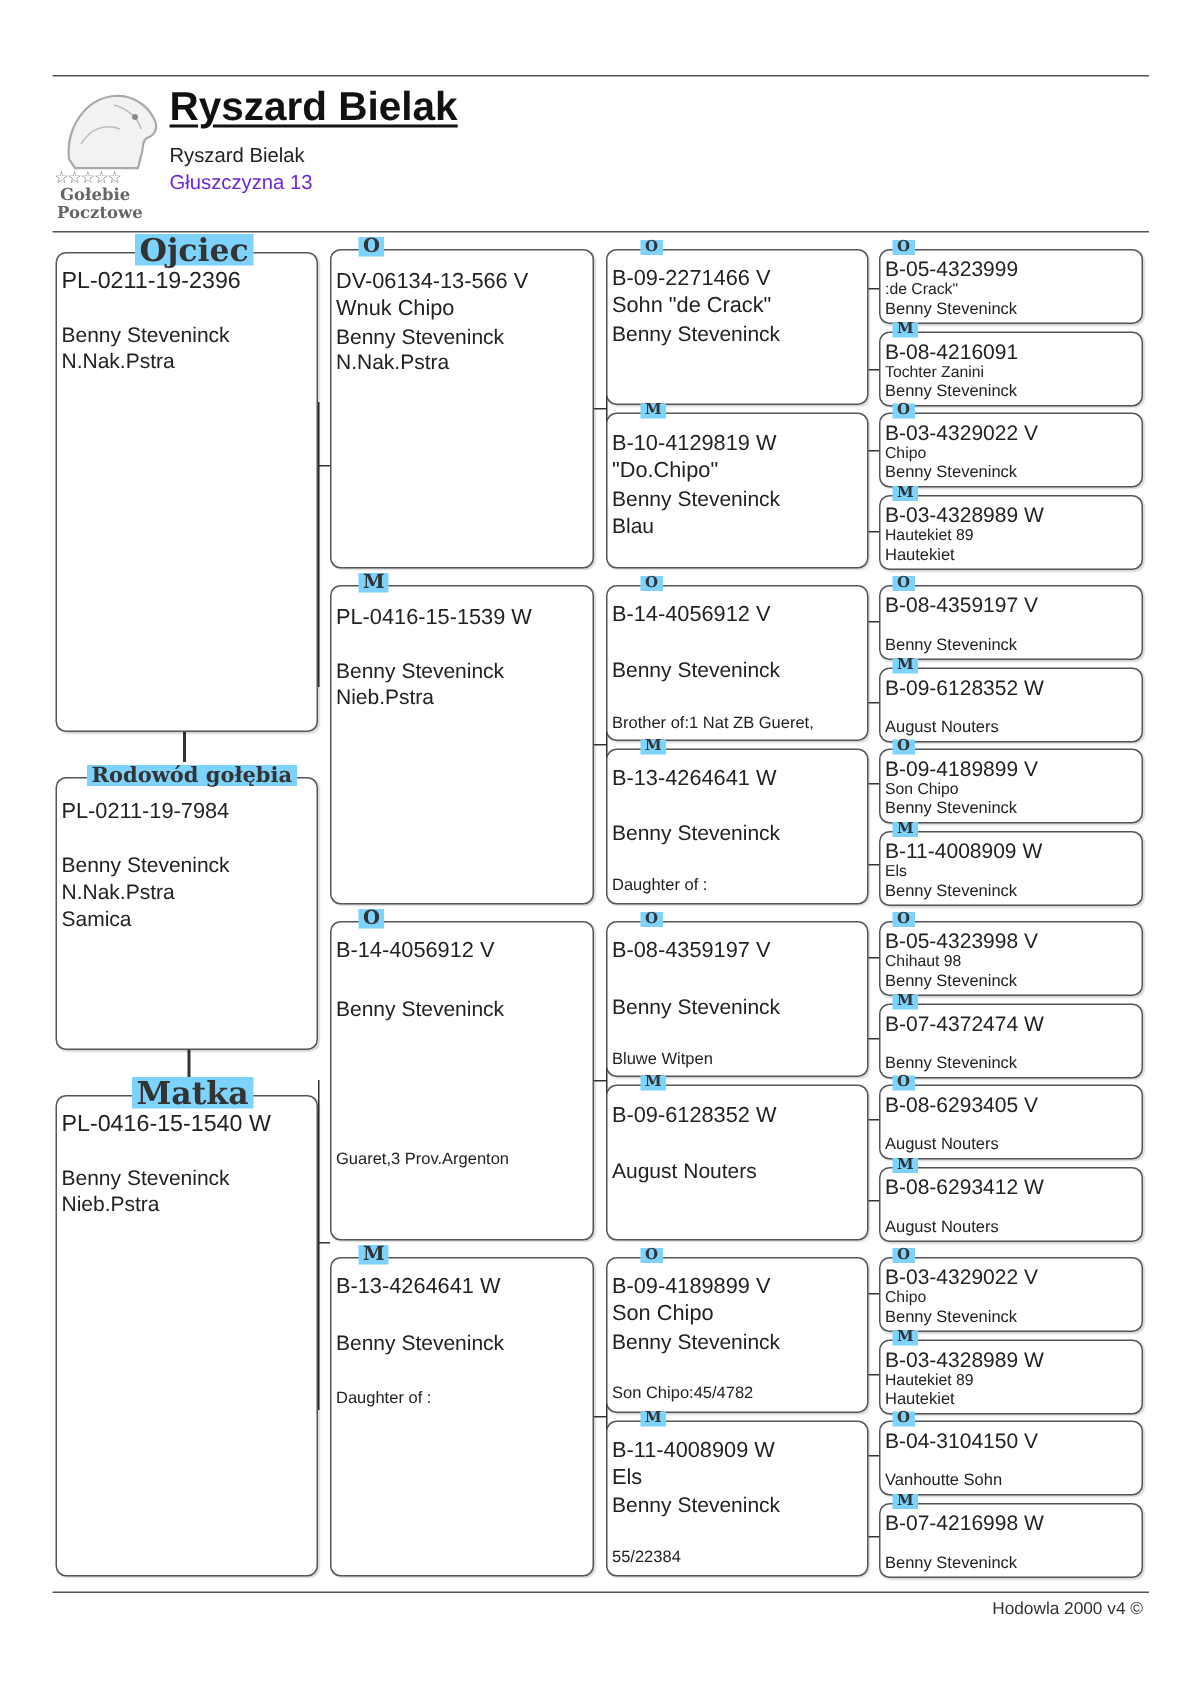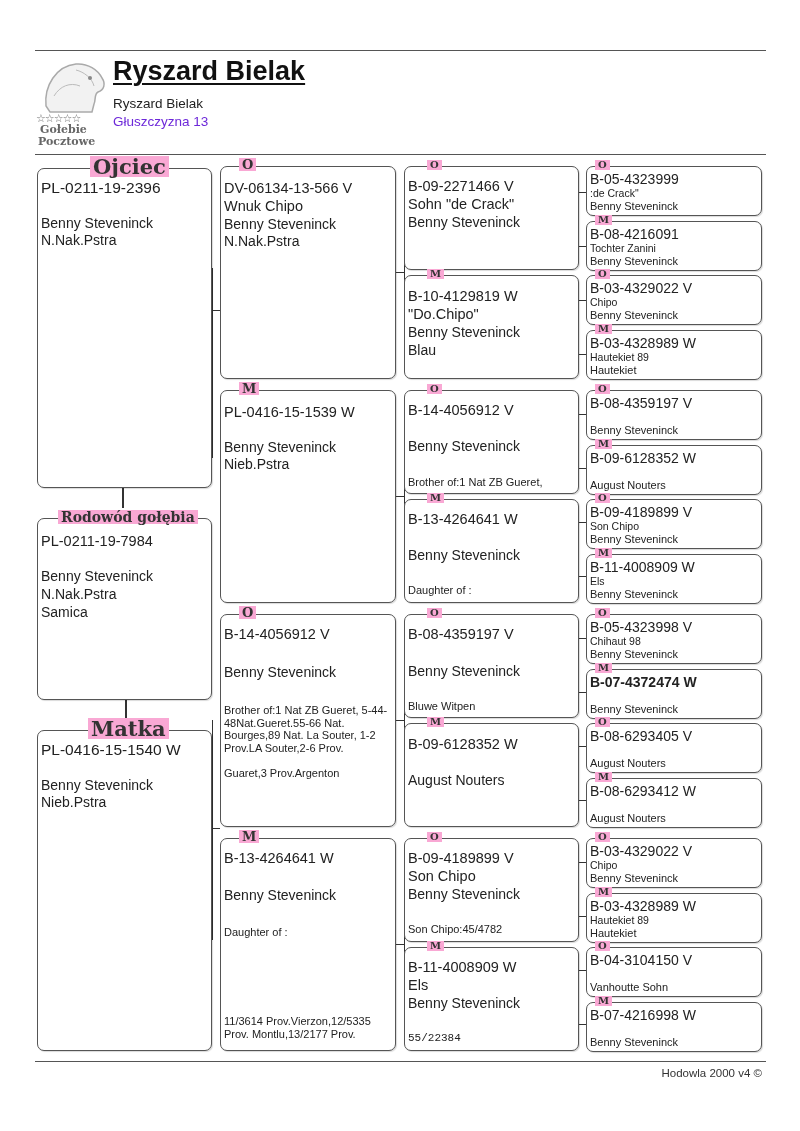--- a/index.html
+++ b/index.html
@@ -3,21 +3,21 @@
 <meta charset="utf-8">
 <style>
   html, body { margin:0; padding:0; background:#ffffff; }
   body { width:800px; height:1131px; position:relative; font-family:"Liberation Sans", sans-serif; color:#222; overflow:hidden; }
   .hr { position:absolute; left:35px; width:731px; height:1px; background:#555; }
   .logo { position:absolute; left:36px; top:56px; width:72px; height:92px; }
   .title { position:absolute; left:113px; top:56px; font-size:27px; font-weight:bold; color:#111; text-decoration:underline; text-decoration-thickness:2px; text-underline-offset:3px; }
   .sub1 { position:absolute; left:113px; top:96px; font-size:13.5px; color:#222; }
   .sub2 { position:absolute; left:113px; top:114px; font-size:13.5px; color:#6d28d9; }
   .box { position:absolute; border:1.6px solid #555; border-radius:7px; box-sizing:border-box; background:#fff; box-shadow:1px 1px 1px rgba(0,0,0,0.15); }
-  .legend { position:absolute; top:-11px; background:#f9a8d4; padding:0 3px; font-family:"DejaVu Serif","Liberation Serif", serif; font-weight:bold; color:#333; line-height:1; }
+  .legend { position:absolute; top:-11px; background:#7dd3fc; padding:0 3px; font-family:"DejaVu Serif","Liberation Serif", serif; font-weight:bold; color:#333; line-height:1; }
   .legend.big { font-size:21px; top:-13px; }
   .legend.mid { font-size:14px; top:-9px; }
   .legend.small { font-size:13px; top:-9px; }
   .legend.tiny { font-size:10px; top:-7px; }
   .t { position:absolute; left:3px; white-space:nowrap; color:#222; }
   .t.f16 { font-size:15.5px; }
   .t.f15 { font-size:14.5px; }
   .t.f14 { font-size:14px; }
   .t.f12 { font-size:11.5px; }
   .t.f11 { font-size:11px; }
@@ -87,29 +87,27 @@
 <div class="box" style="left:220px;top:390px;width:176px;height:213px;">
   <span class="legend small" style="left:18px;">M</span>
   <span class="t f15" style="top:13px;">PL-0416-15-1539 W</span>
   <span class="t f14" style="top:48px;">Benny Steveninck</span>
   <span class="t f14" style="top:65px;">Nieb.Pstra</span>
 </div>
 <div class="box" style="left:220px;top:614px;width:176px;height:213px;">
   <span class="legend small" style="left:18px;">O</span>
   <span class="t f15" style="top:11px;">B-14-4056912 V</span>
   <span class="t f14" style="top:49px;">Benny Steveninck</span>
-  <span class="t f11 wrap" style="top:89px;">Brother of:1 Nat ZB Gueret, 5-44-48Nat.Gueret.55-66 Nat. Bourges,89 Nat. La Souter, 1-2 Prov.LA Souter,2-6 Prov.</span>
   <span class="t f11" style="top:152px;">Guaret,3 Prov.Argenton</span>
 </div>
 <div class="box" style="left:220px;top:838px;width:176px;height:213px;">
   <span class="legend small" style="left:18px;">M</span>
   <span class="t f15" style="top:11px;">B-13-4264641 W</span>
   <span class="t f14" style="top:48px;">Benny Steveninck</span>
   <span class="t f11" style="top:87px;">Daughter  of :</span>
-  <span class="t f11 wrap" style="top:176px;">11/3614 Prov.Vierzon,12/5335 Prov. Montlu,13/2177 Prov.</span>
 </div>
 
 <div class="line" style="left:396px;top:272px;width:8px;height:1px;"></div>
 <div class="line" style="left:404px;top:215px;width:1px;height:115px;"></div>
 <div class="line" style="left:396px;top:496px;width:8px;height:1px;"></div>
 <div class="line" style="left:404px;top:440px;width:1px;height:112px;"></div>
 <div class="line" style="left:396px;top:720px;width:8px;height:1px;"></div>
 <div class="line" style="left:404px;top:665px;width:1px;height:112px;"></div>
 <div class="line" style="left:396px;top:944px;width:8px;height:1px;"></div>
 <div class="line" style="left:404px;top:890px;width:1px;height:112px;"></div>
@@ -155,21 +153,21 @@
   <span class="t f15" style="top:11px;">B-09-4189899 V</span>
   <span class="t f15" style="top:29px;">Son Chipo</span>
   <span class="t f14" style="top:47px;">Benny Steveninck</span>
   <span class="t f11" style="top:84px;">Son Chipo:45/4782</span>
 </div>
 <div class="box" style="left:404px;top:947px;width:175px;height:104px;">
   <span class="legend tiny" style="left:22px;">M</span>
   <span class="t f15" style="top:11px;">B-11-4008909 W</span>
   <span class="t f15" style="top:29px;">Els</span>
   <span class="t f14" style="top:47px;">Benny Steveninck</span>
-  <span class="t f11" style="top:84px;font-family:Liberation Mono, monospace;">55/22384</span>
+  <span class="t f11" style="top:84px;">55/22384</span>
 </div>
 
 <div class="line" style="left:579px;top:192px;width:7px;height:1px;"></div>
 <div class="line" style="left:579px;top:246px;width:7px;height:1px;"></div>
 <div class="line" style="left:579px;top:300px;width:7px;height:1px;"></div>
 <div class="line" style="left:579px;top:354px;width:7px;height:1px;"></div>
 <div class="line" style="left:579px;top:414px;width:7px;height:1px;"></div>
 <div class="line" style="left:579px;top:468px;width:7px;height:1px;"></div>
 <div class="line" style="left:579px;top:522px;width:7px;height:1px;"></div>
 <div class="line" style="left:579px;top:576px;width:7px;height:1px;"></div>
@@ -229,21 +227,21 @@
   <span class="t f11" style="top:33px;">Benny Steveninck</span>
 </div>
 <div class="box" style="left:586px;top:614px;width:176px;height:50px;">
   <span class="legend tiny" style="left:8px;">O</span>
   <span class="t f14" style="top:4px;">B-05-4323998 V</span>
   <span class="t f10" style="top:20px;">Chihaut 98</span>
   <span class="t f11" style="top:33px;">Benny Steveninck</span>
 </div>
 <div class="box" style="left:586px;top:669px;width:176px;height:50px;">
   <span class="legend tiny" style="left:8px;">M</span>
-  <span class="t f14" style="top:4px;font-weight:bold;">B-07-4372474 W</span>
+  <span class="t f14" style="top:4px;">B-07-4372474 W</span>
   <span class="t f11" style="top:33px;">Benny Steveninck</span>
 </div>
 <div class="box" style="left:586px;top:723px;width:176px;height:50px;">
   <span class="legend tiny" style="left:8px;">O</span>
   <span class="t f14" style="top:4px;">B-08-6293405 V</span>
   <span class="t f11" style="top:33px;">August Nouters</span>
 </div>
 <div class="box" style="left:586px;top:778px;width:176px;height:50px;">
   <span class="legend tiny" style="left:8px;">M</span>
   <span class="t f14" style="top:4px;">B-08-6293412 W</span>

